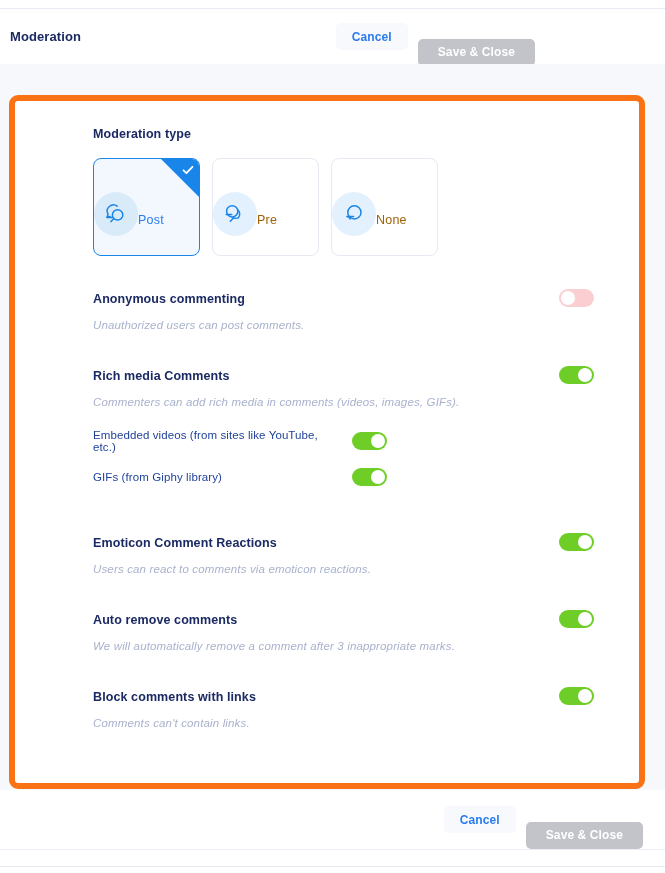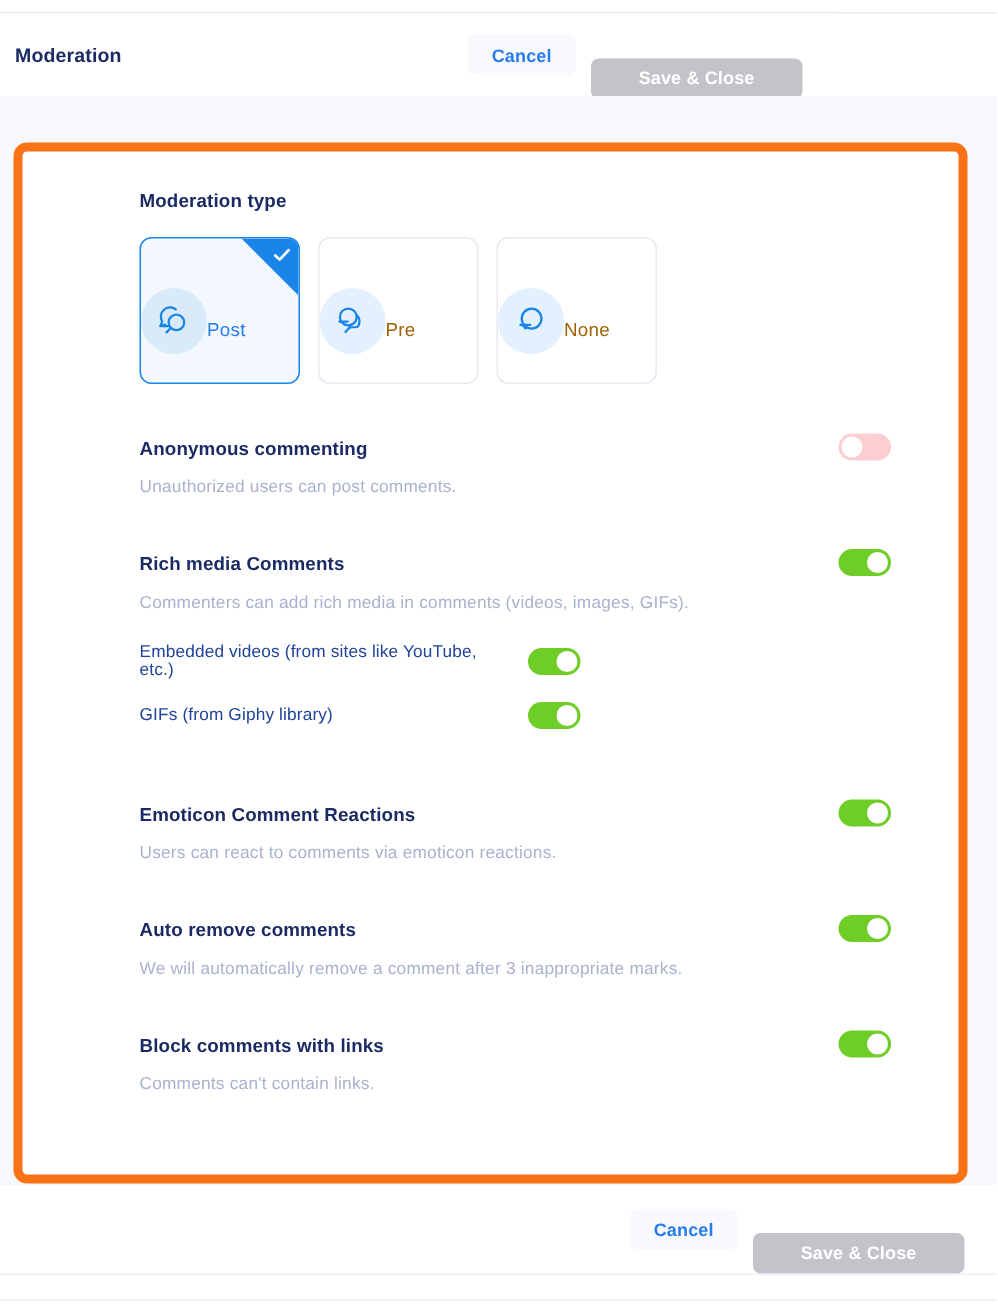--- a/index.html
+++ b/index.html
@@ -26,21 +26,21 @@
   }
   .header-actions { margin-left:auto; margin-right:22px; display:flex; align-items:center; gap:10px; }
 
   .btn {
     border:none; border-radius:5px; cursor:pointer;
     font-family:"Liberation Sans", sans-serif;
     font-size:12px; font-weight:bold; letter-spacing:.1px;
     display:inline-flex; align-items:center; justify-content:center;
   }
   .btn-cancel { background:#f8f9fc; color:#2a7ced; height:27px; padding:0 16px; }
-  .btn-save   { background:#c2c4c9; color:#ffffff; height:27px; padding:0 32px;margin-top:31px; }
+  .btn-save   { background:#c2c4c9; color:#ffffff; height:27px; padding:0 20px;margin-top:31px; }
 
   
   .content-strip {
     position:absolute; left:0; top:64px; width:665px; height:726px;
     background:#f7f8fb;
   }
 
   
   .panel {
     position:absolute; left:9px; top:95px; width:636px; height:694px;
@@ -80,21 +80,21 @@
   }
 
   
   .sec { padding-top:34px; }
   .sec-row { display:flex; align-items:flex-end; }
   .sec-head {
     font-size:12.5px; font-weight:bold; color:#1b2a63; letter-spacing:.1px; line-height:16px;
   }
   .sec-desc {
     margin-top:11px;
-    font-size:11.5px; color:#a9b2cd; letter-spacing:.15px; line-height:15px;
+    font-size:11.5px; color:#a9b2cd; letter-spacing:.15px; line-height:15px;font-style:italic;
   }
   .sec-spacer { flex:1 1 auto; }
 
   .toggle {
     flex:0 0 auto; position:relative; width:35px; height:18px;
     border-radius:9px; cursor:pointer; margin-top:-1px;
   }
   .toggle.on  { background:#6ece27; }
   .toggle.off { background:#fbcfd2; }
   .toggle .knob {

